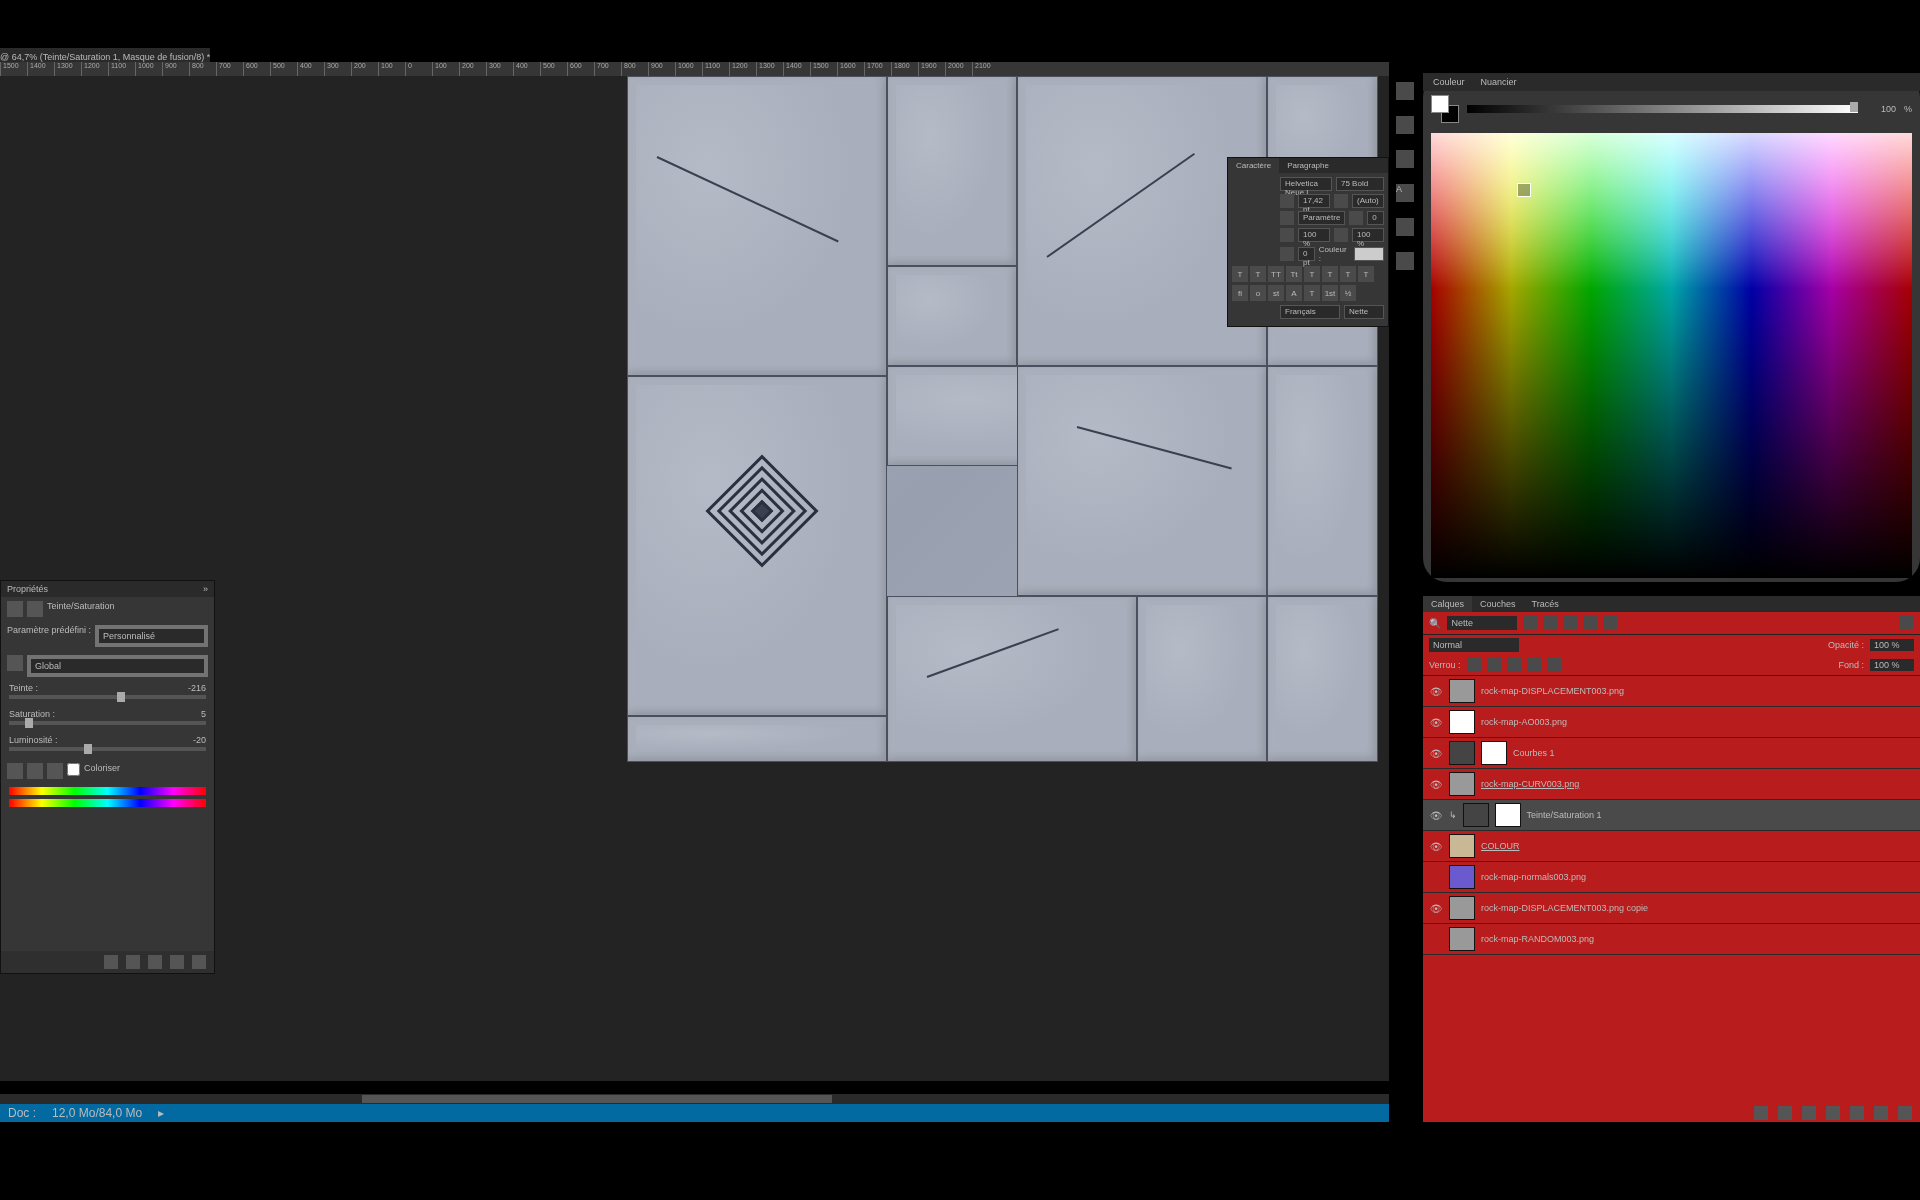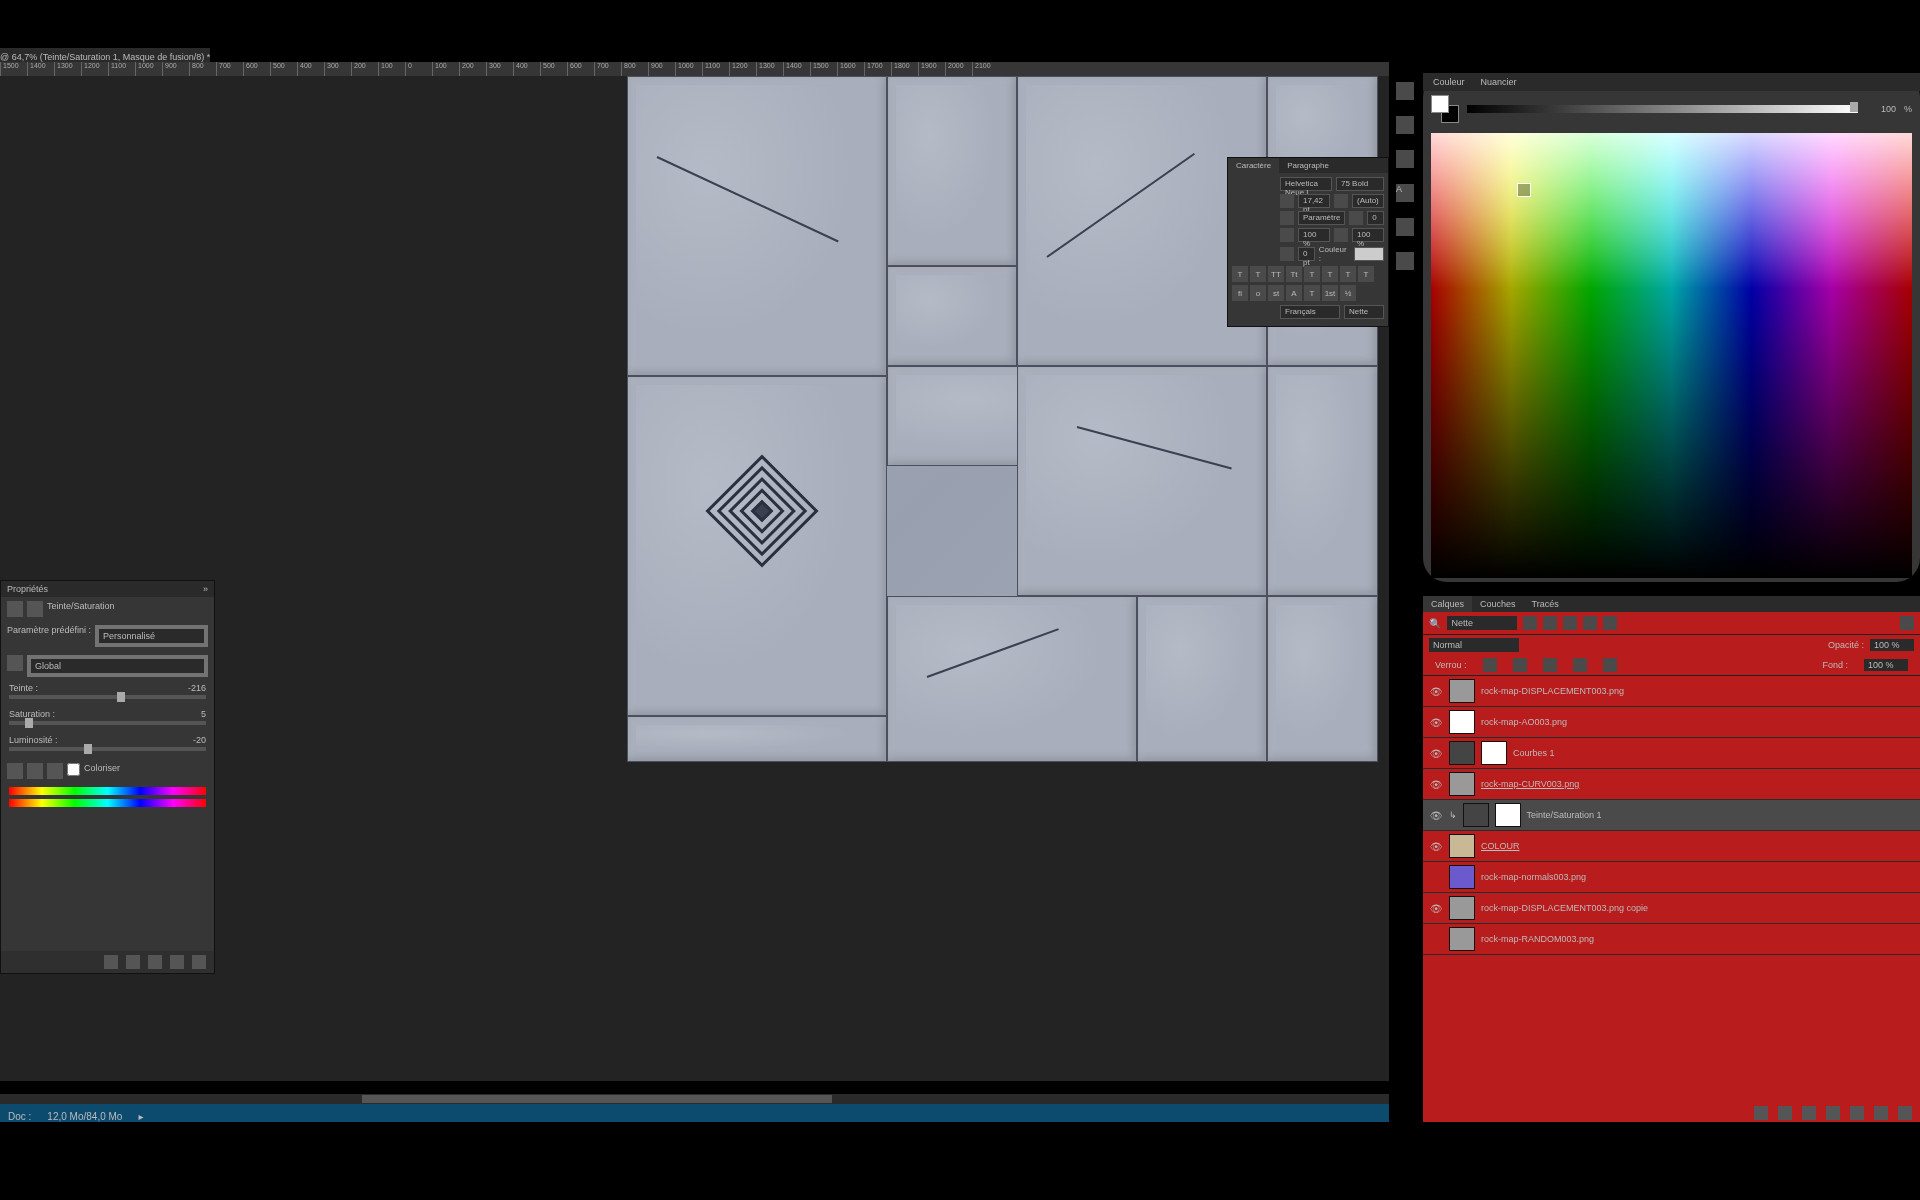--- a/index.html
+++ b/index.html
@@ -73,34 +73,34 @@
 .layers-panel { position: absolute; top: 596px; left: 1423px; right: 0; bottom: 78px; background: #b91c1c; }
 .layers-tabs { display: flex; background: #2a2a2a; }
 .layers-tab { padding: 3px 8px; font-size: 9px; }
 .layers-tab.active { background: #363636; }
 .filter-row { display: flex; align-items: center; padding: 4px 6px; gap: 6px; border-bottom: 1px solid #222; }
 .filter-dd { background: #2a2a2a; padding: 2px 4px; font-size: 9px; flex: 0 0 70px; }
 .fi { width: 14px; height: 14px; background: #4a4a4a; }
 .blend-row { display: flex; align-items: center; padding: 3px 6px; gap: 6px; font-size: 9px; }
 .blend-dd { background: #2a2a2a; padding: 2px 4px; flex: 0 0 90px; }
 .opacity-field { background: #2a2a2a; padding: 1px 4px; width: 44px; }
-.lock-row { display: flex; align-items: center; padding: 3px 12px; gap: 16px; font-size: 9px; border-bottom: 1px solid #222; }
+.lock-row { display: flex; align-items: center; padding: 3px 6px; gap: 6px; font-size: 9px; border-bottom: 1px solid #222; }
 .layer-list { overflow-y: auto; }
 .layer { display: flex; align-items: center; padding: 3px 6px; gap: 6px; border-bottom: 1px solid #2a2a2a; min-height: 28px; }
 .layer.selected { background: #4a4a4a; }
 .eye { width: 14px; height: 14px; display: flex; align-items: center; justify-content: center; font-size: 10px; }
 .thumb { width: 26px; height: 24px; background: #888; border: 1px solid #111; flex-shrink: 0; }
 .thumb.mask { background: #fff; }
 .thumb.green { background: linear-gradient(135deg, #2a4, #158); }
 .thumb.purple { background: #6a5acd; }
 .thumb.tan { background: #c9b896; }
 .thumb.gray { background: #999; }
 .layer-name { font-size: 9px; flex: 1; }
 
-.status-bar { position: absolute; bottom: 78px; left: 0; width: 1389px; height: 18px; background: #0c4a6e; display: flex; align-items: flex-end; padding: 0 8px; font-size: 10px; gap: 16px; }
+.status-bar { position: absolute; bottom: 78px; left: 0; width: 1389px; height: 18px; background: #0369a1; display: flex; align-items: center; padding: 0 8px; font-size: 12px; gap: 16px; }
 
 .btm-icons { position: absolute; bottom: 80px; right: 8px; display: flex; gap: 10px; }
 .btm-icon { width: 14px; height: 14px; background: #555; }
 
 .scroll-h { position: absolute; bottom: 96px; left: 0; width: 1389px; height: 10px; background: #2a2a2a; }
 .scroll-thumb { position: absolute; left: 362px; width: 470px; height: 8px; top: 1px; background: #555; }
 </style>
 </head>
 <body>
 

